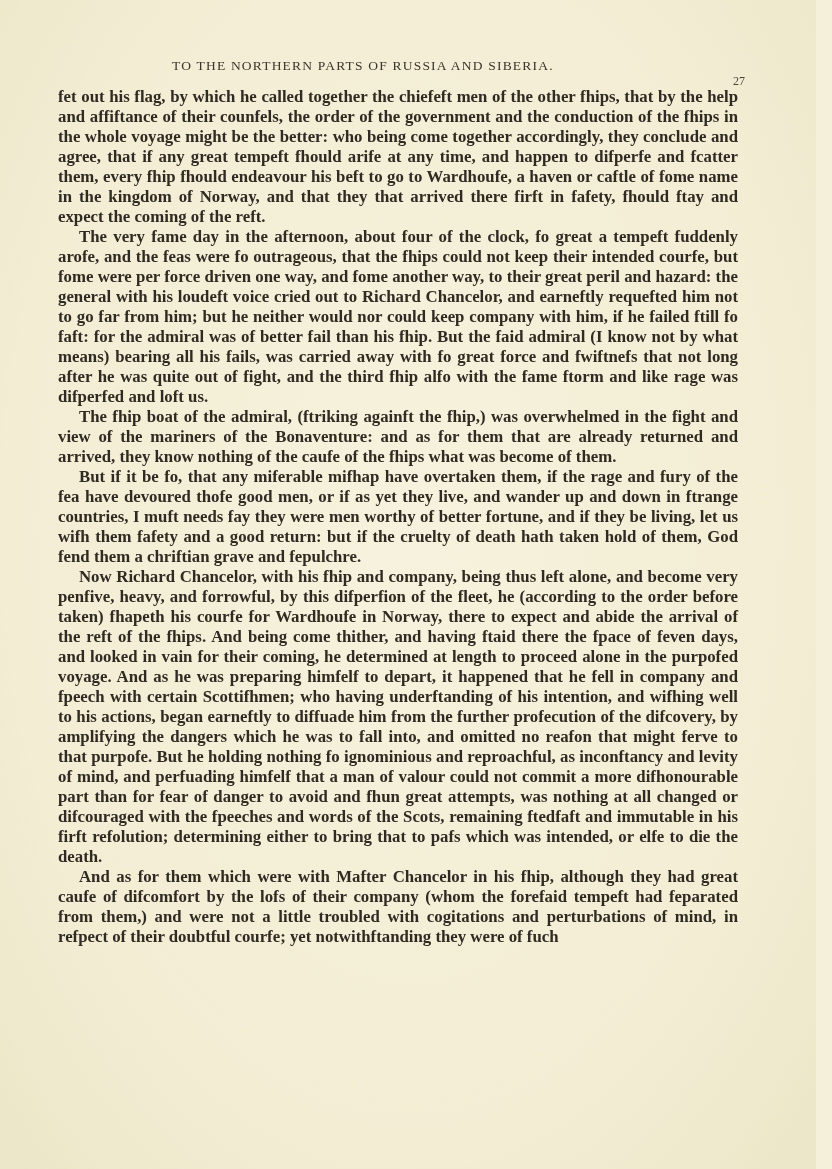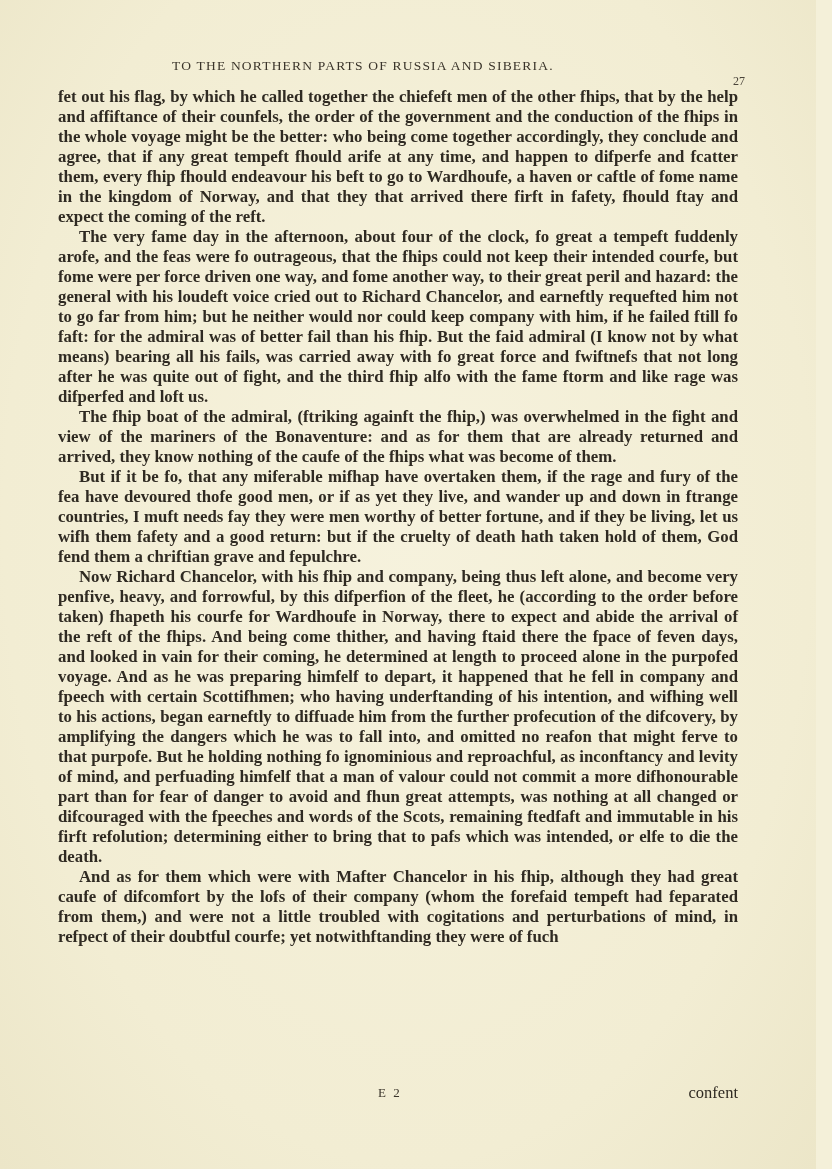--- a/index.html
+++ b/index.html
@@ -56,17 +56,13 @@
 
   <div class="body-text">
     <p class="para noindent">fet out his flag, by which he called together the chiefeft men of the other fhips, that by the help and affiftance of their counfels, the order of the government and the conduction of the fhips in the whole voyage might be the better: who being come together accordingly, they conclude and agree, that if any great tempeft fhould arife at any time, and happen to difperfe and fcatter them, every fhip fhould endeavour his beft to go to Wardhoufe, a haven or caftle of fome name in the kingdom of Norway, and that they that arrived there firft in fafety, fhould ftay and expect the coming of the reft.</p>
     <p class="para">The very fame day in the afternoon, about four of the clock, fo great a tempeft fuddenly arofe, and the feas were fo outrageous, that the fhips could not keep their intended courfe, but fome were per force driven one way, and fome another way, to their great peril and hazard: the general with his loudeft voice cried out to Richard Chancelor, and earneftly requefted him not to go far from him; but he neither would nor could keep company with him, if he failed ftill fo faft: for the admiral was of better fail than his fhip. But the faid admiral (I know not by what means) bearing all his fails, was carried away with fo great force and fwiftnefs that not long after he was quite out of fight, and the third fhip alfo with the fame ftorm and like rage was difperfed and loft us.</p>
     <p class="para">The fhip boat of the admiral, (ftriking againft the fhip,) was overwhelmed in the fight and view of the mariners of the Bonaventure: and as for them that are already returned and arrived, they know nothing of the caufe of the fhips what was become of them.</p>
     <p class="para">But if it be fo, that any miferable mifhap have overtaken them, if the rage and fury of the fea have devoured thofe good men, or if as yet they live, and wander up and down in ftrange countries, I muft needs fay they were men worthy of better fortune, and if they be living, let us wifh them fafety and a good return: but if the cruelty of death hath taken hold of them, God fend them a chriftian grave and fepulchre.</p>
     <p class="para">Now Richard Chancelor, with his fhip and company, being thus left alone, and become very penfive, heavy, and forrowful, by this difperfion of the fleet, he (according to the order before taken) fhapeth his courfe for Wardhoufe in Norway, there to expect and abide the arrival of the reft of the fhips. And being come thither, and having ftaid there the fpace of feven days, and looked in vain for their coming, he determined at length to proceed alone in the purpofed voyage. And as he was preparing himfelf to depart, it happened that he fell in company and fpeech with certain Scottifhmen; who having underftanding of his intention, and wifhing well to his actions, began earneftly to diffuade him from the further profecution of the difcovery, by amplifying the dangers which he was to fall into, and omitted no reafon that might ferve to that purpofe. But he holding nothing fo ignominious and reproachful, as inconftancy and levity of mind, and perfuading himfelf that a man of valour could not commit a more difhonourable part than for fear of danger to avoid and fhun great attempts, was nothing at all changed or difcouraged with the fpeeches and words of the Scots, remaining ftedfaft and immutable in his firft refolution; determining either to bring that to pafs which was intended, or elfe to die the death.</p>
     <p class="para">And as for them which were with Mafter Chancelor in his fhip, although they had great caufe of difcomfort by the lofs of their company (whom the forefaid tempeft had feparated from them,) and were not a little troubled with cogitations and perturbations of mind, in refpect of their doubtful courfe; yet notwithftanding they were of fuch</p>
   </div>
 
-  <div class="footer">
-    <span class="signature">E 2</span>
-    <span class="catchword">confent</span>
-  </div>
 </div>
 
 </body></html>

